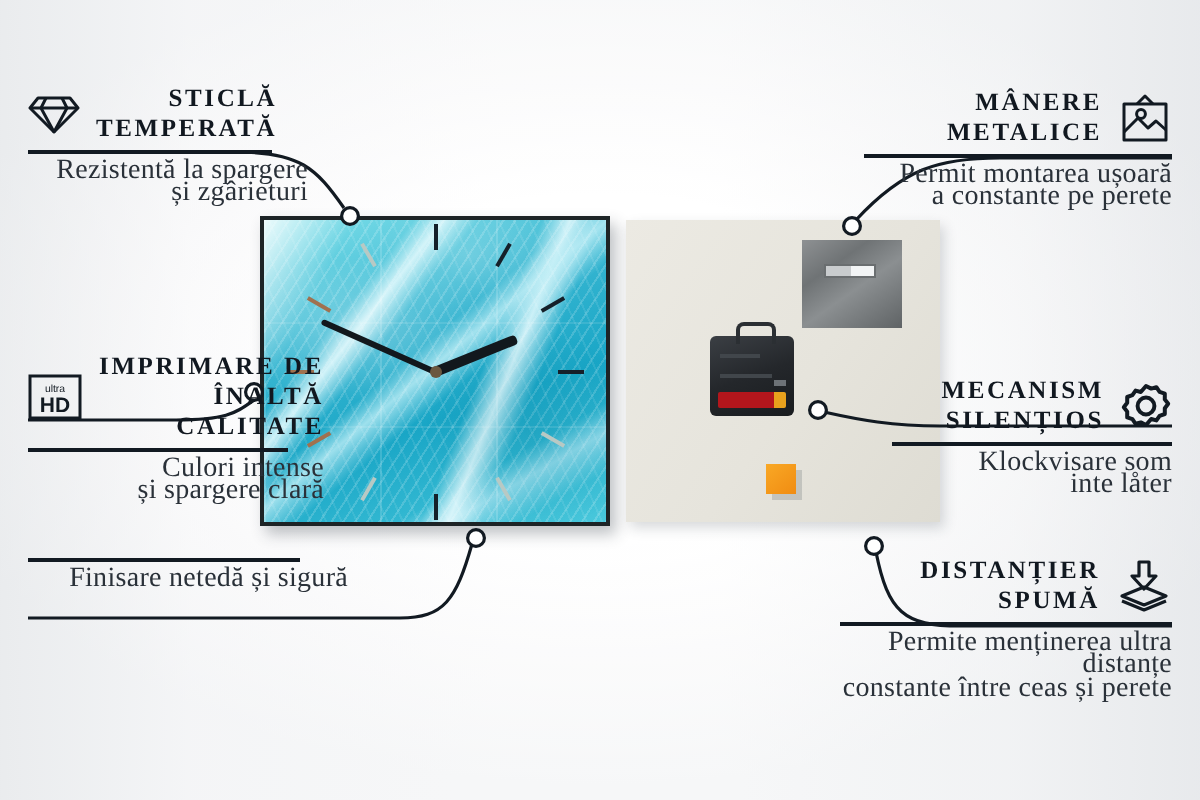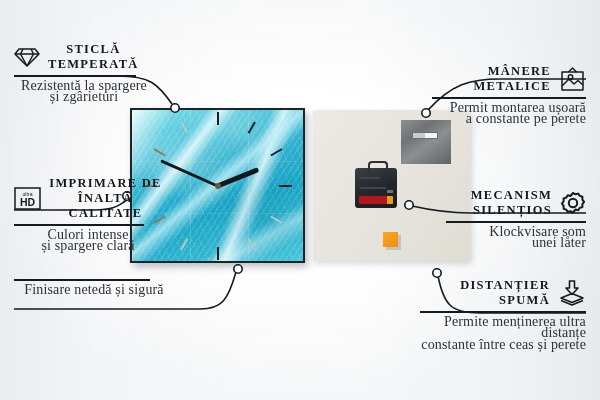--- a/index.html
+++ b/index.html
@@ -111,21 +111,21 @@
   
   .callout{ position:absolute; }
   .c-head{ display:flex; align-items:center; gap:8px; }
   .c-title{
     font-size:12.5px; letter-spacing:1.3px; color:#111820;
     line-height:15px; font-weight:700; text-transform:uppercase;
   }
   .c-rule{ height:1.6px; background:#121a22; margin-top:3px; }
   .c-sub{ font-size:14px; line-height:11.6px; color:#2a3139; margin-top:3px; letter-spacing:.15px; }
   .left  .c-head{ justify-content:flex-start; }
-  .left  .c-title, .left .c-sub{ text-align:center; }
+  .left  .c-title, .left .c-sub{ text-align:right; }
   .right .c-head{ justify-content:flex-end; }
   .right .c-title, .right .c-sub{ text-align:right; }
 
   .ic{ flex:0 0 auto; display:block; }
 
   svg.conn{ position:absolute; left:0; top:0; width:600px; height:400px; pointer-events:none; }
 </style>
 </head>
 <body>
 
@@ -251,21 +251,21 @@
     <div class="c-rule" style="width:130px;"></div>
     <div class="c-sub">Culori intense</div>
     <div class="c-sub" style="margin-top:0">și spargere clară</div>
   </div>
 
   <div class="callout left" style="left:14px; top:276px; width:160px;">
     <div class="c-rule" style="width:136px;"></div>
     <div class="c-sub">Finisare netedă și sigură</div>
   </div>
 
-  <div class="callout right" style="left:432px; top:44px; width:154px;margin-top:20px;">
+  <div class="callout right" style="left:432px; top:44px; width:154px;">
     <div class="c-head">
       <div>
         <div class="c-title">MÂNERE</div>
         <div class="c-title">METALICE</div>
       </div>
       <svg class="ic" width="27" height="25" viewBox="0 0 27 25">
         <g fill="none" stroke="#121a22" stroke-width="1.5" stroke-linejoin="round">
           <path d="M9.5,5 L13.5,1 L17.5,5"></path>
           <rect x="3" y="5" width="21" height="18"></rect>
           <path d="M3,19 L10,12 L15,17 L19,13.5 L24,18"></path>
@@ -286,21 +286,21 @@
       </div>
       <svg class="ic" width="26" height="25" viewBox="0 0 26 25">
         <g fill="none" stroke="#121a22" stroke-width="2" stroke-linejoin="round">
           <path d="M13,2 l2.6,1.3 2.6,-0.7 1.6,2.3 2.6,0.9 0,2.9 1.7,2.2 -1.7,2.2 0,2.9 -2.6,0.9 -1.6,2.3 -2.6,-0.7 L13,21.5 l-2.6,-1.3 -2.6,0.7 -1.6,-2.3 -2.6,-0.9 0,-2.9 L1.9,12.6 3.6,10.4 3.6,7.5 6.2,6.6 7.8,4.3 10.4,5 Z"></path>
           <circle cx="13" cy="12" r="4.2"></circle>
         </g>
       </svg>
     </div>
     <div class="c-rule" style="width:140px; margin-left:auto;"></div>
     <div class="c-sub">Klockvisare som</div>
-    <div class="c-sub" style="margin-top:0">unei låter</div>
+    <div class="c-sub" style="margin-top:0">inte låter</div>
   </div>
 
   <div class="callout right" style="left:420px; top:278px; width:166px;">
     <div class="c-head">
       <div>
         <div class="c-title">DISTANȚIER</div>
         <div class="c-title">SPUMĂ</div>
       </div>
       <svg class="ic" width="28" height="26" viewBox="0 0 28 26">
         <g fill="none" stroke="#121a22" stroke-width="1.6" stroke-linejoin="round">

